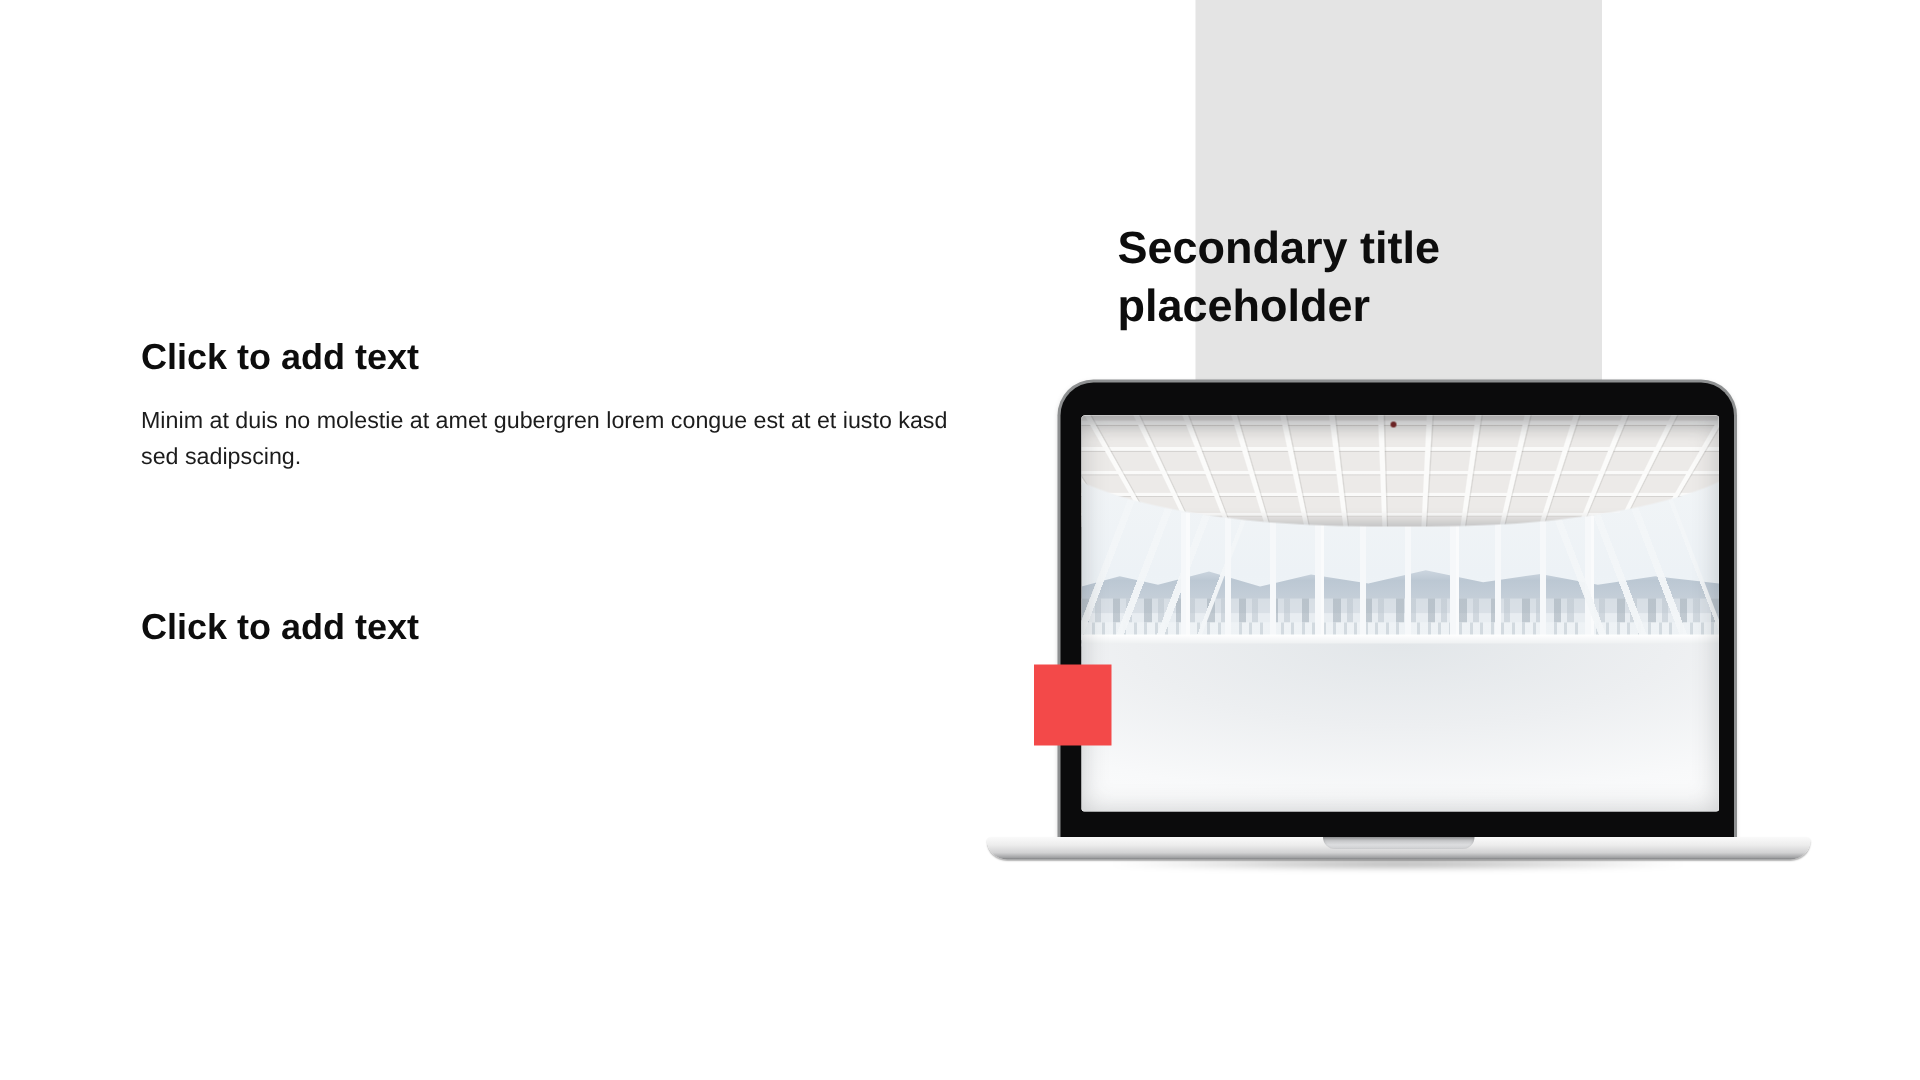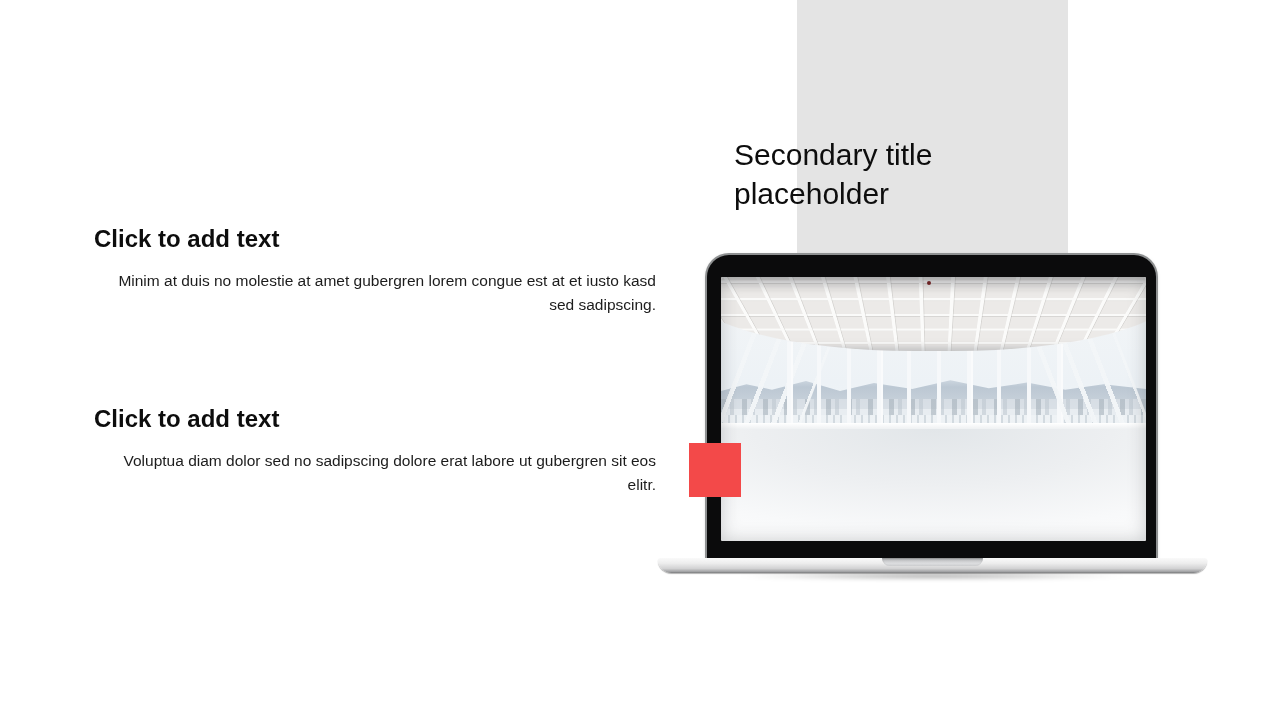--- a/index.html
+++ b/index.html
@@ -5,30 +5,30 @@
   html,body{margin:0;padding:0;background:#ffffff;}
   .slide{
     position:relative;width:1280px;height:720px;overflow:hidden;
     background:var(--background,#ffffff);
     font-family:"Liberation Sans", sans-serif;
   }
   
   .band{position:absolute;left:797px;top:0;width:271px;height:255px;background:var(--band,#e4e4e4);}
   
   .sec-title{
-    position:absolute;left:733px;top:134px;width:258px;margin:1px;
-    font-size:30px;line-height:39px;font-weight:normal;color:var(--heading_text,#0d0d0d);
+    position:absolute;left:733px;top:134px;width:258px;margin:12px;
+    font-size:30px;line-height:39px;font-weight:bold;color:var(--heading_text,#0d0d0d);
     z-index:4;
   }
   
   .tblock{position:absolute;left:94px;width:562px;}
   .tblock-1{top:227px;}
   .tblock-2{top:407px;}
   .tblock h2{margin:0 0 18px 0;font-size:24px;line-height:24px;font-weight:bold;color:var(--heading_text,#0d0d0d);}
-  .tblock p{margin:0;font-size:15.5px;line-height:24px;color:var(--body_text,#1c1c1c);text-align:right;}
+  .tblock p{margin:0;font-size:15.5px;line-height:24px;color:var(--body_text,#1c1c1c);}
   
   .screen{
     position:absolute;left:707px;top:255px;width:449px;height:303px;
     background:#0b0b0c;border-radius:22px 22px 0 0;
     box-shadow:0 0 0 2px #8e9091, 0 1px 4px rgba(0,0,0,.35);
     z-index:2;
   }
   .photo{
     position:absolute;left:14px;top:22px;width:425px;height:264px;overflow:hidden;
     background:#fdfdfd;border-radius:2px;
@@ -116,16 +116,15 @@
 
   <div class="accent-square"></div>
 
   <div class="tblock tblock-1">
     <h2>Click to add text</h2>
     <p>Minim at duis no molestie at amet gubergren lorem congue est at et iusto kasd sed sadipscing.</p>
   </div>
 
   <div class="tblock tblock-2">
     <h2>Click to add text</h2>
-    <p>Voluptua diam dolor sed no sadipscing dolore erat labore ut gubergren sit eos elitr.</p>
   </div>
 
 </div>
 
 </body></html>

